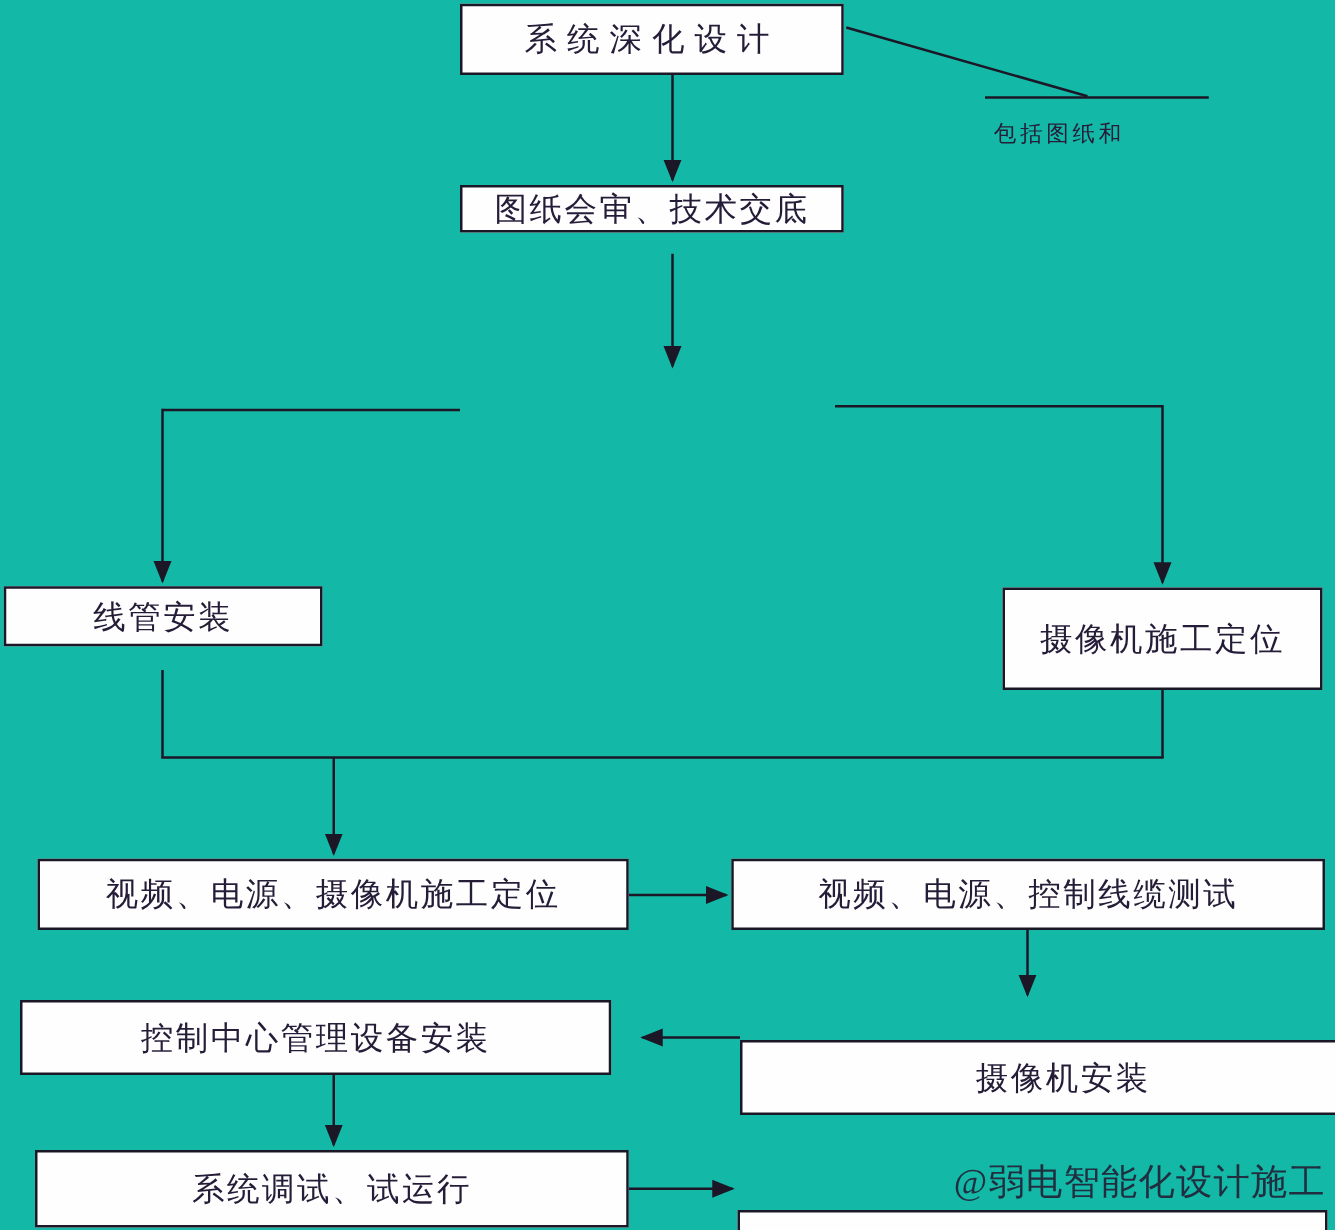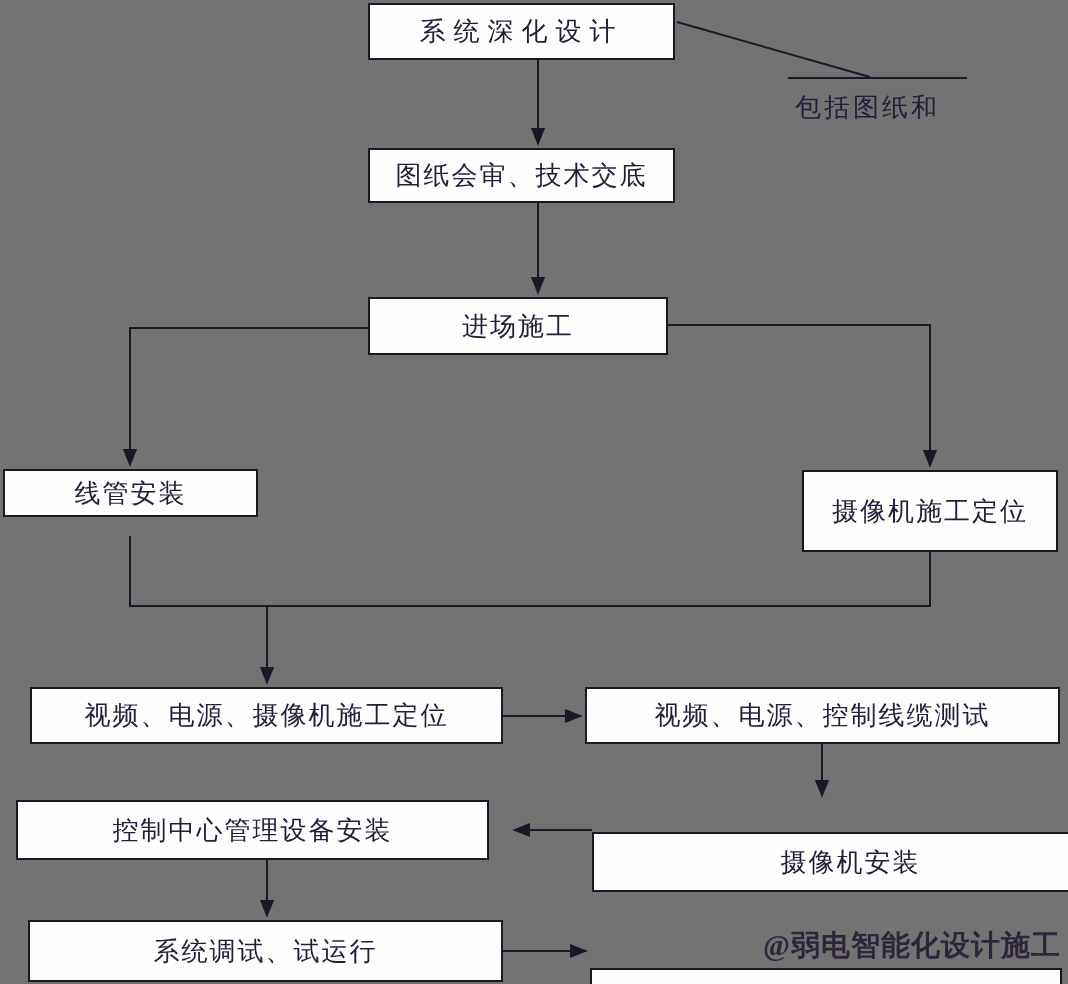--- a/index.html
+++ b/index.html
@@ -4,21 +4,21 @@
 <style>
   html,body{margin:0;padding:0;}
   body{
     font-family:"Liberation Serif","DejaVu Serif",serif;
     background:#ffffff;
   }
   .canvas{
     position:relative;
     width:1068px;
     height:984px;
-    background:#737373;
+    background:#14b8a6;
     overflow:hidden;
   }
   .connector-layer{
     position:absolute;
     left:0;top:0;
     width:1068px;height:984px;
     pointer-events:none;
   }
   .node{
     position:absolute;
@@ -34,31 +34,31 @@
     white-space:nowrap;
     z-index:2;
   }
   .node.title-spacing{letter-spacing:8px;}
   .annotation-text{
     position:absolute;
     left:795px;
     top:84px;
     width:220px;
     color:#251c38;
-    font-size:26px;
+    font-size:18px;
     line-height:47px;
     letter-spacing:3px;
     z-index:2;
   }
   .watermark{
     position:absolute;
     left:763px;
     top:926px;
     font-size:29px;
-    font-weight:700;
+    font-weight:400;
     letter-spacing:1px;
     color:rgba(35,26,50,0.88);
     white-space:nowrap;
     z-index:4;
   }
 </style>
 </head>
 <body>
 
 <div class="canvas">
@@ -89,23 +89,22 @@
       <line x1="267" y1="860" x2="267" y2="916" marker-end="url(#arrowhead)"></line>
       <line x1="503" y1="951" x2="586" y2="951" marker-end="url(#arrowhead)"></line>
 
       <line x1="677" y1="22" x2="870" y2="77"></line>
       <line x1="788" y1="78" x2="967" y2="78"></line>
     </g>
   </svg>
 
   <div class="node title-spacing" style="left:368px;top:3px;width:307px;height:57px">系统深化设计</div>
 
-  <div class="node" style="left:368px;top:148px;width:307px;height:55px">图纸会审、技术交底</div>
+  <div class="node" style="left:368px;top:148px;width:307px;height:38px">图纸会审、技术交底</div>
 
-  <div class="node" style="left:368px;top:297px;width:300px;height:58px">进场施工</div>
 
   <div class="node" style="left:3px;top:469px;width:255px;height:48px">线管安装</div>
 
   <div class="node" style="left:802px;top:470px;width:256px;height:82px">摄像机施工定位</div>
 
   <div class="node" style="left:30px;top:687px;width:473px;height:57px">视频、电源、摄像机施工定位</div>
 
   <div class="node" style="left:585px;top:687px;width:475px;height:57px">视频、电源、控制线缆测试</div>
 
   <div class="node" style="left:16px;top:800px;width:473px;height:60px">控制中心管理设备安装</div>

